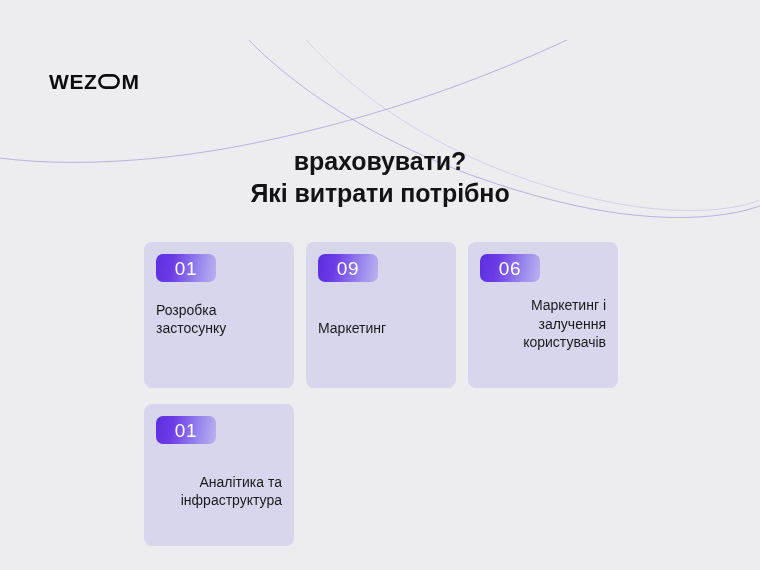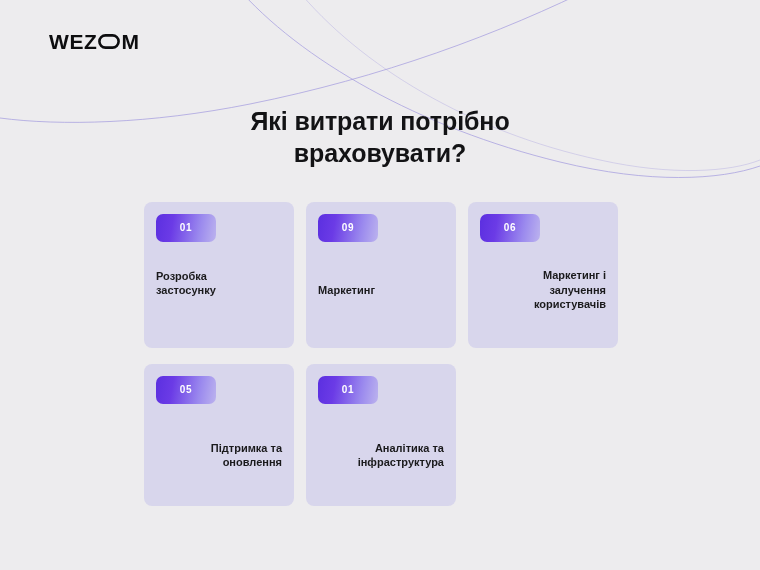--- a/index.html
+++ b/index.html
@@ -3,21 +3,21 @@
 <meta charset="utf-8">
 <style>
   * { margin:0; padding:0; box-sizing:border-box; }
   html, body { width:760px; height:570px; }
   body {
     background:#edecee;
     font-family:"Liberation Sans", sans-serif;
     overflow:hidden;
     position:relative;
   }
-  .slide { position:relative; width:760px; height:528px; overflow:hidden; }
+  .slide { position:relative; width:760px; height:528px; overflow:hidden;margin-top:40px; }
 
   
   .bg-curves { position:absolute; inset:0; width:760px; height:570px; pointer-events:none; }
 
   
   .logo {
     position:absolute; left:49px; top:31px;
     display:flex; align-items:center;
     font-size:21px; font-weight:bold; letter-spacing:0.6px;
     color:#0d0d0f; line-height:1;
@@ -53,26 +53,26 @@
     flex-direction:column;
   }
   .badge {
     width:60px; height:28px;
     border-radius:7px;
     background:linear-gradient(100deg,#5b2fe0 0%,#6b3be6 28%,#9b8aee 72%,#bcb3ee 100%);
     display:flex; align-items:center; justify-content:center;
     flex:0 0 auto;
   }
   .badge-num {
-    color:#ffffff; font-size:10px; font-weight:700;
+    color:#ffffff; font-size:19px; font-weight:400;
     letter-spacing:0.8px; line-height:1;
   }
   .card-label {
     margin-top:auto;
-    font-size:11px; font-weight:700;
+    font-size:14px; font-weight:400;
     line-height:1.33; color:#1a1a1c;
     padding-bottom:38px;
     white-space:pre-line;
   }
   .row-2 .card-label { padding-bottom:24px;text-align:right; }
 </style>
 </head>
 <body>
 
 <div class="slide">
@@ -87,22 +87,22 @@
     <span class="logo-letters">WEZ</span>
     <span class="logo-o">
       <svg width="22" height="15" viewBox="0 0 22 15" xmlns="http://www.w3.org/2000/svg">
         <rect x="1.4" y="1.4" width="19.2" height="12.2" rx="6.1" fill="none" stroke="#0d0d0f" stroke-width="2.6"></rect>
       </svg>
     </span>
     <span class="logo-letters">M</span>
   </div>
 
   <h1 class="title">
+    <span class="title-line">враховувати?</span>
     <span class="title-line">Які витрати потрібно</span>
-    <span class="title-line">враховувати?</span>
   </h1>
 
   <div class="grid">
 
     <div class="card">
       <div class="badge">
         <span class="badge-num">01</span>
       </div>
       <div class="card-label">Розробка
 застосунку</div>
@@ -118,27 +118,20 @@
 
     <div class="card row-2">
       <div class="badge">
         <span class="badge-num">06</span>
       </div>
       <div class="card-label">Маркетинг і
 залучення
 користувачів</div>
     </div>
 
-    <div class="card row-2">
-      <div class="badge">
-        <span class="badge-num">05</span>
-      </div>
-      <div class="card-label">Підтримка та
-оновлення</div>
-    </div>
 
     <div class="card row-2">
       <div class="badge">
         <span class="badge-num">01</span>
       </div>
       <div class="card-label">Аналітика та
 інфраструктура</div>
     </div>
 
   </div>

